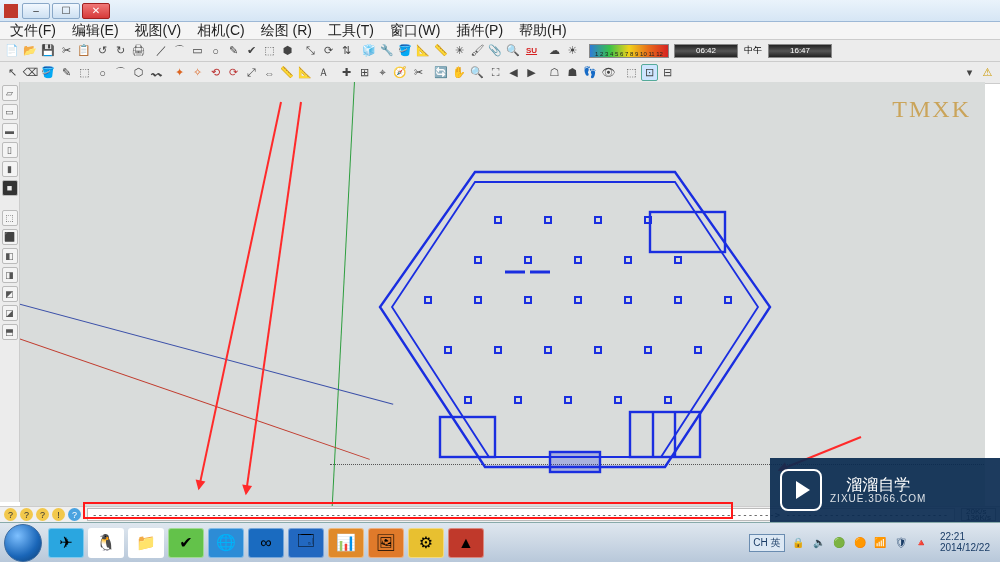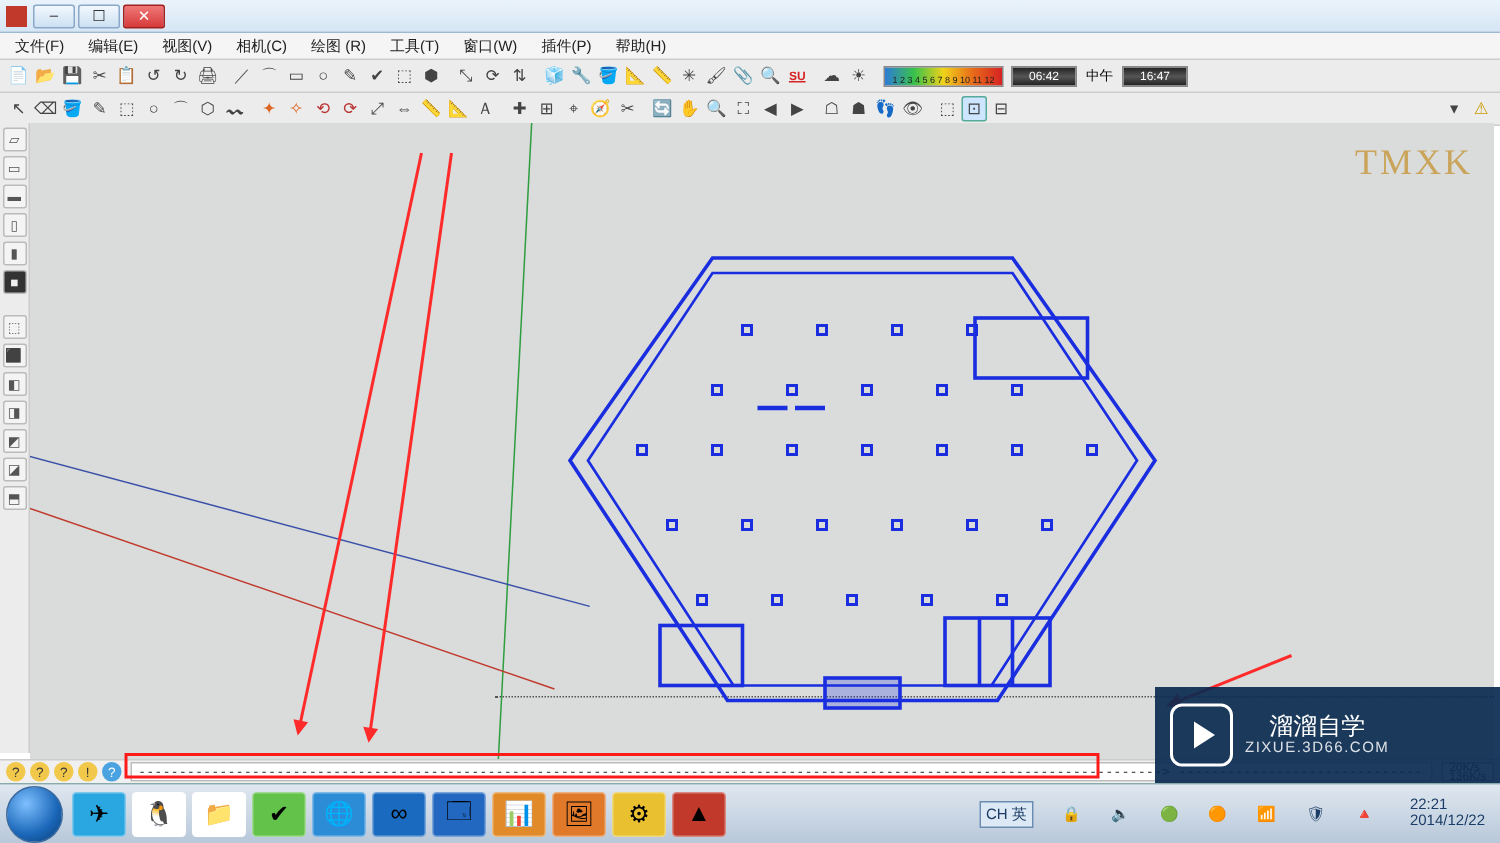--- a/index.html
+++ b/index.html
@@ -7,36 +7,36 @@
 
 
 .titlebar { height: 22px; background: linear-gradient(#eaf3fb,#d6e6f5); border-bottom: 1px solid #9db8d6; display: flex; align-items: center; padding: 0 4px; font-size: 11px; color: #333; }
 .titlebar .app-icon { width: 14px; height: 14px; background: #c0392b; margin-right: 4px; }
 .titlebar .title-text { flex: 1; }
 .win-btns { display: flex; gap: 2px; }
 .win-btn { width: 28px; height: 16px; border: 1px solid #8aa8c8; background: linear-gradient(#f2f8fe,#cde0f2); border-radius: 2px; font-size: 10px; display:flex; align-items:center; justify-content:center; }
 .win-btn.close { background: linear-gradient(#f07878,#d63a3a); color:#fff; border-color:#a02020; }
 
 
-.menubar { height: 18px; border-bottom: 1px solid #ccc; display: flex; align-items: center; padding-left: 6px; font-size: 10px; color: #222; gap: 8px; background:#f5f5f5; }
+.menubar { height: 18px; border-bottom: 1px solid #ccc; display: flex; align-items: center; padding-left: 6px; font-size: 14px; color: #222; gap: 8px; background:#f5f5f5; }
 .menubar span { padding: 1px 4px; }
 
 
 .toolbar-row { height: 22px; border-bottom: 1px solid #ccc; background: #ececec; display: flex; align-items: center; padding: 0 4px; gap: 1px; }
 .tbtn { width: 17px; height: 17px; display:flex; align-items:center; justify-content:center; font-size:11px; color:#444; border-radius:2px; }
 .sep { width: 4px; }
 .gradient-bar { width: 80px; height: 14px; background: linear-gradient(90deg,#2e7bd6,#39c24a,#f0d21a,#e86c1a,#d62222); border:1px solid #888; margin:0 2px; display:flex; align-items:flex-end; justify-content:space-around; font-size:6px; color:#222; }
-.time-box { width:44px; height:14px; border:1px solid #888; background:linear-gradient(#222,#555,#222); color:#fff; font-size:8px; display:flex; align-items:center; justify-content:center; margin:0 2px;}
+.time-box { width:64px; height:14px; border:1px solid #888; background:linear-gradient(#222,#555,#222); color:#fff; font-size:8px; display:flex; align-items:center; justify-content:center; margin:0 2px;}
 
 
 .left-toolbar { position:absolute; left:0; top:82px; width:20px; background:#ececec; border-right:1px solid #ccc; display:flex; flex-direction:column; align-items:center; gap:3px; padding-top:3px; height:420px;}
 .lbtn { width:16px; height:16px; background:#f4f4f4; border:1px solid #bbb; border-radius:2px; font-size:9px; display:flex; align-items:center; justify-content:center; color:#555;}
 
 
-.canvas { position:absolute; left:20px; top:82px; right:4px; height:424px; background:#d9dcdb; overflow:hidden; }
+.canvas { position:absolute; left:20px; top:82px; right:15px; height:424px; background:#d9dcdb; overflow:hidden; }
 .watermark { position:absolute; right:14px; top:14px; font-size:24px; font-family:"Times New Roman",serif; color:#caa45a; letter-spacing:2px; }
 .axis-green { position:absolute; left:335px; top:-20px; width:1px; height:500px; background:#2e9e3f; transform:rotate(3deg); transform-origin:top;}
 .axis-blue { position:absolute; left:-20px; top:270px; width:400px; height:1px; background:#3a4fa8; transform:rotate(15deg);}
 .axis-dots { position:absolute; left:310px; top:382px; width:700px; border-top:1px dotted #555;}
 .axis-red { position:absolute; left:-20px; top:315px; width:380px; height:1px; background:#c0392b; transform:rotate(19deg);}
 .floorplan { position:absolute; left:345px; top:75px; width:420px; height:330px; }
 
 
 .anno-box { position:absolute; left:83px; top:502px; width:650px; height:17px; border:2px solid #ff1a1a; z-index:40;}
 .arrow { position:absolute; width:2px; background:#ff2a2a; transform-origin:top center;}
@@ -53,21 +53,21 @@
 .statusbar { position:absolute; left:0; top:506px; right:0; height:16px; background:#f0f0f0; border-top:1px solid #ccc; display:flex; align-items:center; font-size:10px; color:#333; padding:0 4px;}
 .status-icons{display:flex; gap:3px;}
 .status-icons .ic{width:13px;height:13px;border-radius:50%;display:flex;align-items:center;justify-content:center;font-size:9px;}
 .progress-area{flex:1; margin:0 6px; border:1px solid #bbb; height:13px; background:#fff; display:flex; align-items:center; padding:0 4px; font-family:monospace; font-size:9px; overflow:hidden; white-space:nowrap;}
 .speed-box{border:1px solid #aaa; background:#fff; padding:0 4px; height:13px; font-size:8px; line-height:6px; display:flex; flex-direction:column; justify-content:center;}
 
 
 .taskbar { position:absolute; left:0; bottom:0; right:0; height:40px; background:linear-gradient(#dfe7ef,#b8c8da); border-top:1px solid #8aa; display:flex; align-items:center;}
 .start-orb{ width:38px;height:38px;border-radius:50%; background:radial-gradient(circle at 35% 30%, #7ec0ff, #1a66b8 60%, #0b3d73); margin:0 4px; border:1px solid #3a6aa0;}
 .task-item{ width:36px; height:30px; margin:0 2px; border:1px solid rgba(255,255,255,0.4); border-radius:3px; display:flex; align-items:center; justify-content:center; font-size:16px;}
-.systray{ margin-left:auto; display:flex; align-items:center; gap:20px; padding-right:6px; font-size:10px; color:#1a3c66;}
+.systray{ margin-left:auto; display:flex; align-items:center; gap:8px; padding-right:6px; font-size:10px; color:#1a3c66;}
 .clock{ text-align:left; line-height:1.05; font-size:10px; padding:0 4px;}
 </style>
 </head>
 <body>
 
 <div class="titlebar">
   <div class="app-icon"></div>
   <div class="win-btns">
     <div class="win-btn">–</div>
     <div class="win-btn">☐</div>

